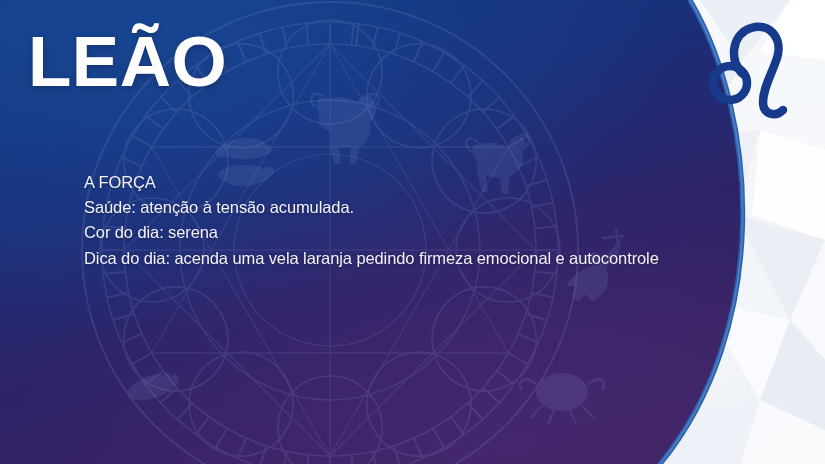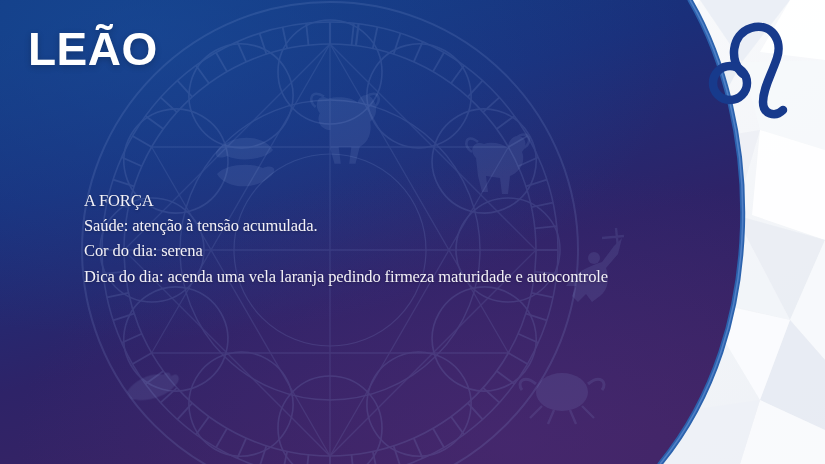--- a/index.html
+++ b/index.html
@@ -50,39 +50,39 @@
     display: block;
   }
 
   
   .sign-title {
     position: absolute;
     left: 28px;
     top: 26px;
     margin: 0;
     font-family: "Liberation Sans", sans-serif;
-    font-size: 46px;
+    font-size: 71px;
     line-height: 1.0;
     font-weight: 700;
     letter-spacing: 0.5px;
     color: #ffffff;
     text-shadow: 0 2px 6px rgba(0,0,0,0.22);
     z-index: 6;
     white-space: nowrap;
   }
 
   
   .body-copy {
     position: absolute;
     left: 84px;
-    top: 188px;
+    top: 170px;
     width: 690px;
     z-index: 6;
     color: #f3f1f7;
-    font-family: Liberation Serif, serif;
+    font-family: Liberation Sans, sans-serif;
     font-size: 16.5px;
     line-height: 25.2px;
     letter-spacing: -0.1px;
     text-shadow: 0 1px 3px rgba(0,0,0,0.30);
   }
   .body-copy p {
     margin: 0;
     white-space: nowrap;
   }
 
@@ -312,16 +312,16 @@
 
         <circle cx="23" cy="69" r="17"></circle>
       </g>
     </svg>
   </div>
 
   <div class="body-copy">
     <p>A FORÇA</p>
     <p>Saúde: atenção à tensão acumulada.</p>
     <p>Cor do dia: serena</p>
-    <p>Dica do dia: acenda uma vela laranja pedindo firmeza maturidade e autocontrole</p>
+    <p>Dica do dia: acenda uma vela laranja pedindo firmeza emocional e autocontrole</p>
   </div>
 
 </div>
 
 </body></html>

